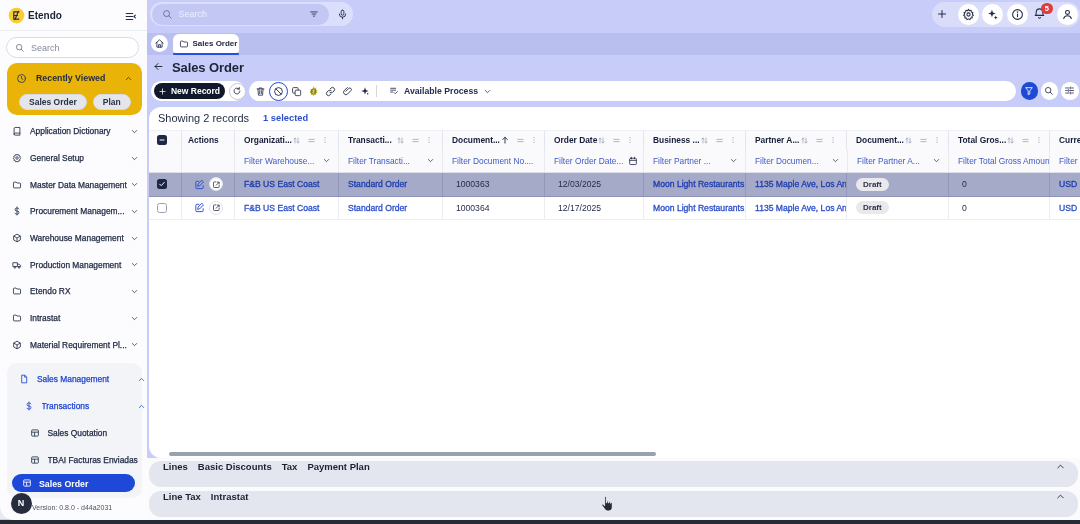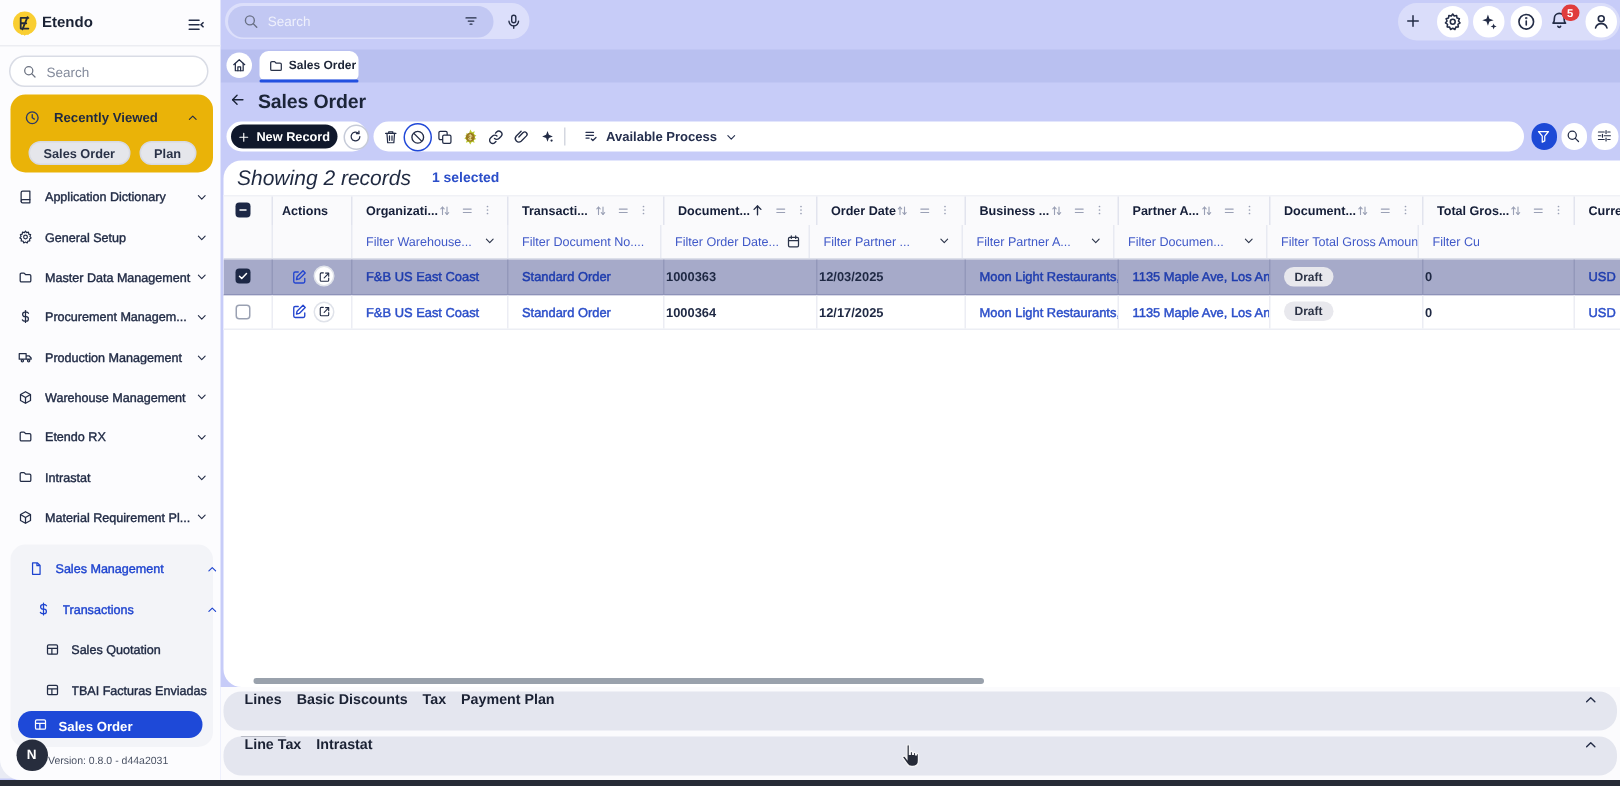--- a/index.html
+++ b/index.html
@@ -88,37 +88,37 @@
   .t-divider { width:1px; height:12px; background:#d4d7e0; }
   .t-process { display:flex; align-items:center; color:#252f4e; }
   .t-process .lbl { font-size:8.7px; font-weight:600; margin-left:5px; color:#252f4e; }
   .t-process .chev { margin-left:5px; }
   .right-circ { width:17.5px; height:17.5px; top:82px; }
   .right-circ.blue { background:#1d49d6; color:#fff; }
 
   
   .grid-panel { left:148.5px; top:107px; width:935.5px; height:351px; background:#fff; border-radius:12px 0 0 12px; overflow:hidden; }
   .g-status { position:absolute; left:0; top:0; width:100%; height:22.5px; display:flex; align-items:center; }
-  .g-status .showing { margin-left:9.5px; font-size:14px; color:#1f2940;font-style:italic; }
+  .g-status .showing { margin-left:9.5px; font-size:11px; color:#1f2940; }
   .g-status .selected { margin-left:14px; font-size:9.3px; font-weight:bold; color:#2b4ec9; }
   .g-table { position:absolute; left:0.5px; top:22.5px; }
   .g-hrow { display:flex; height:20px; background:#fafafc; border-top:1px solid #f0f1f6; }
   .g-frow { display:flex; height:23.5px; background:#fafafc; border-bottom:1px solid #dcdfe9; }
   .g-brow { display:flex; height:23.5px; background:#fff; border-bottom:1px solid #eceef4; }
   .g-brow.sel { background:#a6aac9; border-bottom:1px solid #8d92b8; }
   .hcell { position:relative; display:flex; align-items:center; border-right:1px solid #e2e4ee; overflow:hidden; }
   .hcell .lbl { margin-left:9px; font-size:8.4px; font-weight:bold; color:#151e38; white-space:nowrap; }
   .hcell .hic { display:flex; align-items:center; color:#9aa0b5; }
   .fcell { position:relative; display:flex; align-items:center; border-right:1px solid #e8eaf2; overflow:hidden; }
   .fcell .ph { margin-left:9px; font-size:8.4px; color:#4059c8; white-space:nowrap; overflow:hidden; flex:1; }
   .fcell .chev { margin-right:7px; color:#2a3349; flex:none; }
   .fcell .cal { margin-right:5px; color:#2a3349; flex:none; }
   .bcell { position:relative; display:flex; align-items:center; border-right:1px solid #ecedf4; overflow:hidden; white-space:nowrap; }
   .sel .bcell { border-right:1px solid rgba(125,130,168,0.45); }
-  .bcell .txt { margin-left:1px; font-size:8.6px; color:#1e2843;font-weight:bold; }
+  .bcell .txt { margin-left:13px; font-size:8.6px; color:#1e2843; }
   .bcell .link { margin-left:9px; font-size:8.6px; font-weight:500; -webkit-text-stroke:0.3px currentColor; color:#2b4ec9; }
   .sel .bcell .link { color:#1e3cae; }
   .c-cb { width:33px; }
   .c-act { width:53px; }
   .c-org { width:104px; }
   .c-trx { width:104px; }
   .c-doc { width:102px; }
   .c-date { width:99px; }
   .c-bp { width:102px; }
   .c-addr { width:101px; }
@@ -483,37 +483,37 @@
       <span class="lbl">Procurement Managem...</span>
       <span class="chev">
           <svg width="9" height="9" viewBox="0 0 24 24">
             <use href="#i-chev-down"></use>
           </svg>
         </span>
     </div>
     <div class="sb-item">
       <span class="ico">
           <svg width="10" height="10" viewBox="0 0 24 24">
-            <use href="#i-truck"></use>
-          </svg>
-        </span>
-      <span class="lbl">Production Management</span>
+            <use href="#i-cube"></use>
+          </svg>
+        </span>
+      <span class="lbl">Warehouse Management</span>
       <span class="chev">
           <svg width="9" height="9" viewBox="0 0 24 24">
             <use href="#i-chev-down"></use>
           </svg>
         </span>
     </div>
     <div class="sb-item">
       <span class="ico">
           <svg width="10" height="10" viewBox="0 0 24 24">
-            <use href="#i-cube"></use>
-          </svg>
-        </span>
-      <span class="lbl">Warehouse Management</span>
+            <use href="#i-truck"></use>
+          </svg>
+        </span>
+      <span class="lbl">Production Management</span>
       <span class="chev">
           <svg width="9" height="9" viewBox="0 0 24 24">
             <use href="#i-chev-down"></use>
           </svg>
         </span>
     </div>
     <div class="sb-item">
       <span class="ico">
           <svg width="10" height="10" viewBox="0 0 24 24">
             <use href="#i-folder"></use>
@@ -875,49 +875,57 @@
       <div class="fcell c-cb"></div>
       <div class="fcell c-act"></div>
       <div class="fcell c-org">
         <span class="ph">Filter Warehouse...</span>
         <span class="chev">
             <svg width="9" height="9" viewBox="0 0 24 24">
               <use href="#i-chev-down"></use>
             </svg>
           </span>
       </div>
+      <div class="fcell c-trx">
+        <span class="ph">Filter Transacti...</span>
+        <span class="chev">
+            <svg width="9" height="9" viewBox="0 0 24 24">
+              <use href="#i-chev-down"></use>
+            </svg>
+          </span>
+      </div>
       <div class="fcell c-doc">
         <span class="ph">Filter Document No....</span>
       </div>
       <div class="fcell c-date">
         <span class="ph">Filter Order Date...</span>
         <span class="cal">
             <svg width="10" height="10" viewBox="0 0 24 24">
               <use href="#i-cal"></use>
             </svg>
           </span>
       </div>
       <div class="fcell c-bp">
         <span class="ph">Filter Partner ...</span>
         <span class="chev">
             <svg width="9" height="9" viewBox="0 0 24 24">
               <use href="#i-chev-down"></use>
             </svg>
           </span>
       </div>
+      <div class="fcell c-st">
+        <span class="ph">Filter Documen...</span>
+        <span class="chev">
+            <svg width="9" height="9" viewBox="0 0 24 24">
+              <use href="#i-chev-down"></use>
+            </svg>
+          </span>
+      </div>
       <div class="fcell c-addr">
         <span class="ph">Filter Partner A...</span>
-        <span class="chev">
-            <svg width="9" height="9" viewBox="0 0 24 24">
-              <use href="#i-chev-down"></use>
-            </svg>
-          </span>
-      </div>
-      <div class="fcell c-st">
-        <span class="ph">Filter Documen...</span>
         <span class="chev">
             <svg width="9" height="9" viewBox="0 0 24 24">
               <use href="#i-chev-down"></use>
             </svg>
           </span>
       </div>
       <div class="fcell c-gross">
         <span class="ph">Filter Total Gross Amount</span>
       </div>
       <div class="fcell c-cur">

